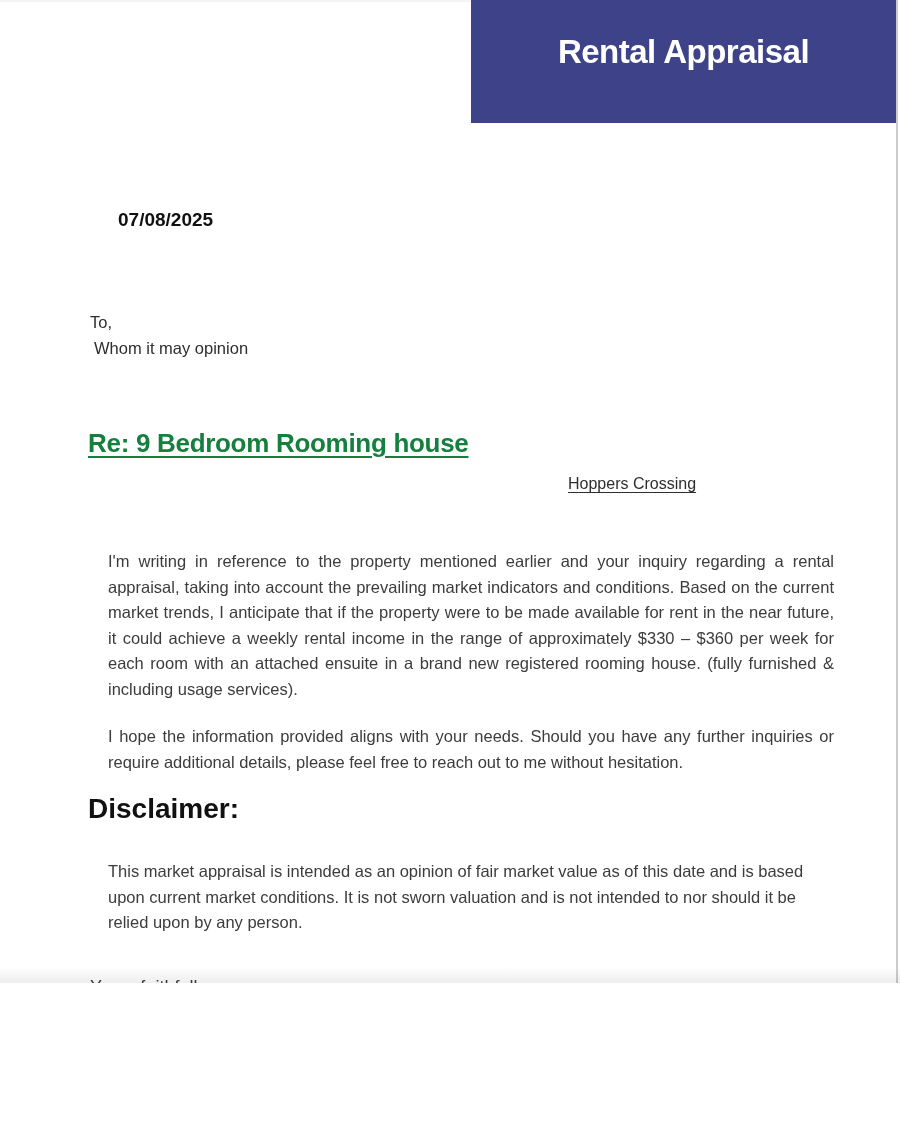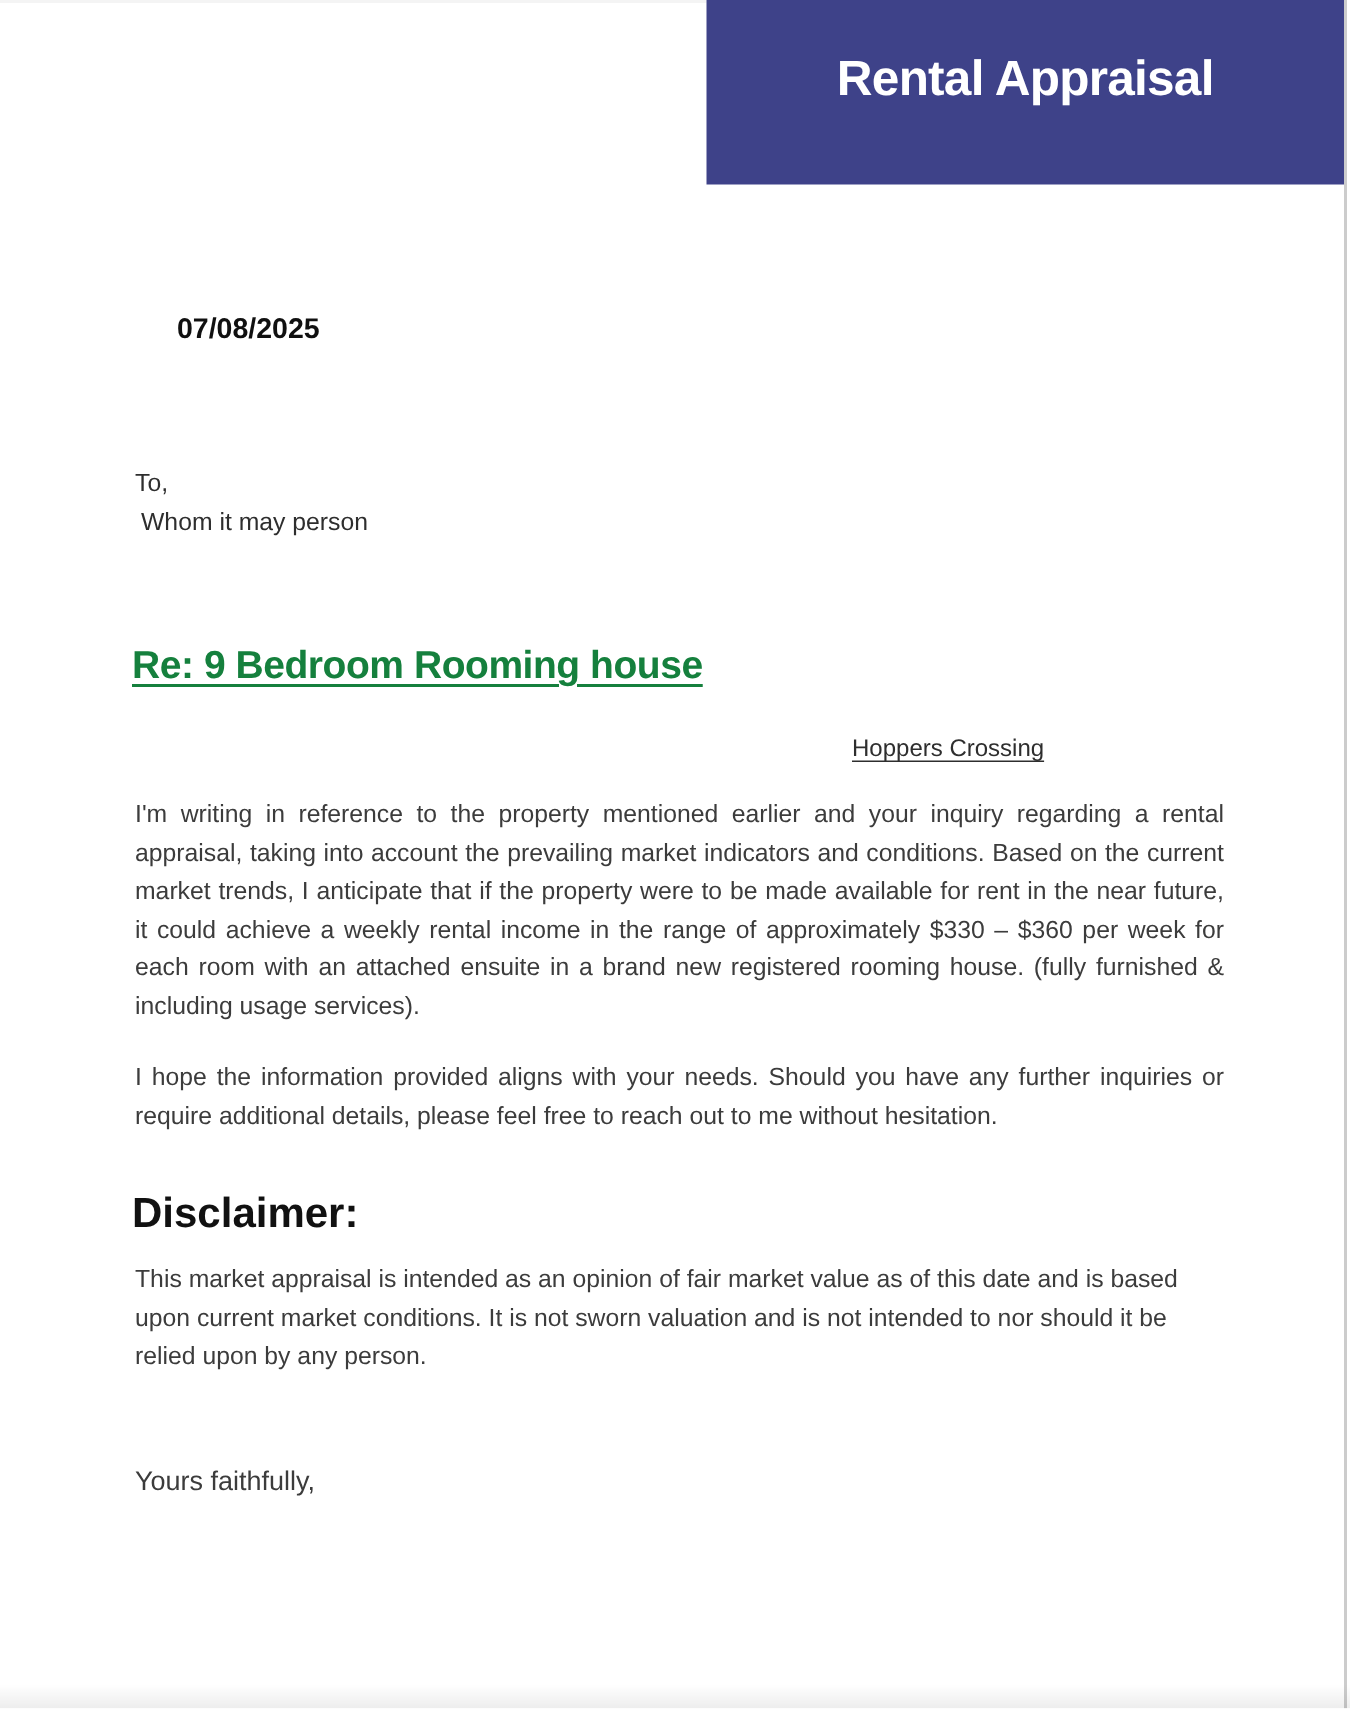--- a/index.html
+++ b/index.html
@@ -1,18 +1,18 @@
 <!DOCTYPE html>
 <html><head>
 <meta charset="utf-8">
 <style>
   html,body{margin:0;padding:0;background:#ffffff;}
   .page{
     position:relative;
-    width:900px;height:1139px;
+    width:900px;height:983px;
     background:#ffffff;
     font-family:"Liberation Sans", sans-serif;
     overflow:hidden;
   }
   .edge-top{
     position:absolute;top:0;left:0;width:471px;height:2px;
     background:#f4f4f4;
   }
   .edge-right{
     position:absolute;top:0;left:896px;width:2px;height:1139px;
@@ -39,26 +39,26 @@
     position:absolute;left:90px;top:309px;
     font-size:16.5px;color:#2e2e2e;line-height:26px;
   }
   .to-block .to2{margin-left:4px;}
   .subject{
     position:absolute;left:88px;top:428px;margin:0;
     font-size:26px;font-weight:700;color:#15803d;letter-spacing:-0.3px;
     text-decoration:underline;text-decoration-thickness:2px;text-underline-offset:4px;
   }
   .location{
-    position:absolute;left:568px;top:491px;
+    position:absolute;left:568px;top:475px;
     font-size:16px;color:#2e2e2e;
     text-decoration:underline;text-underline-offset:3px;
   }
   .para{
-    position:absolute;left:90px;width:726px;margin:0;
+    position:absolute;left:90px;width:726px;margin:18px;
     font-size:16.5px;line-height:25.5px;color:#3c3c3c;
   }
   .para1{top:531px;text-align:justify;}
   .para2{top:706px;text-align:justify;}
   .disclaimer-heading{
     position:absolute;left:88px;top:793px;margin:0;
     font-size:28px;font-weight:700;color:#111111;
   }
   .disclaimer-body{top:841px;text-align:left;}
   .closing{
@@ -78,21 +78,21 @@
   <div class="edge-top"></div>
 
   <div class="band">
     <h1>Rental Appraisal</h1>
   </div>
 
   <div class="date">07/08/2025</div>
 
   <div class="to-block">
     <div class="to1">To,</div>
-    <div class="to2">Whom it may person</div>
+    <div class="to2">Whom it may opinion</div>
   </div>
 
   <h2 class="subject">Re: 9 Bedroom Rooming house</h2>
 
   <div class="location">Hoppers Crossing</div>
 
   <p class="para para1">I'm writing in reference to the property mentioned earlier and your inquiry regarding a rental appraisal, taking into account the prevailing market indicators and conditions. Based on the current market trends, I anticipate that if the property were to be made available for rent in the near future, it could achieve a weekly rental income in the range of approximately $330 – $360 per week for each room with an attached ensuite in a brand new registered rooming house. (fully furnished &amp; including usage services).</p>
 
   <p class="para para2">I hope the information provided aligns with your needs. Should you have any further inquiries or require additional details, please feel free to reach out to me without hesitation.</p>
 

